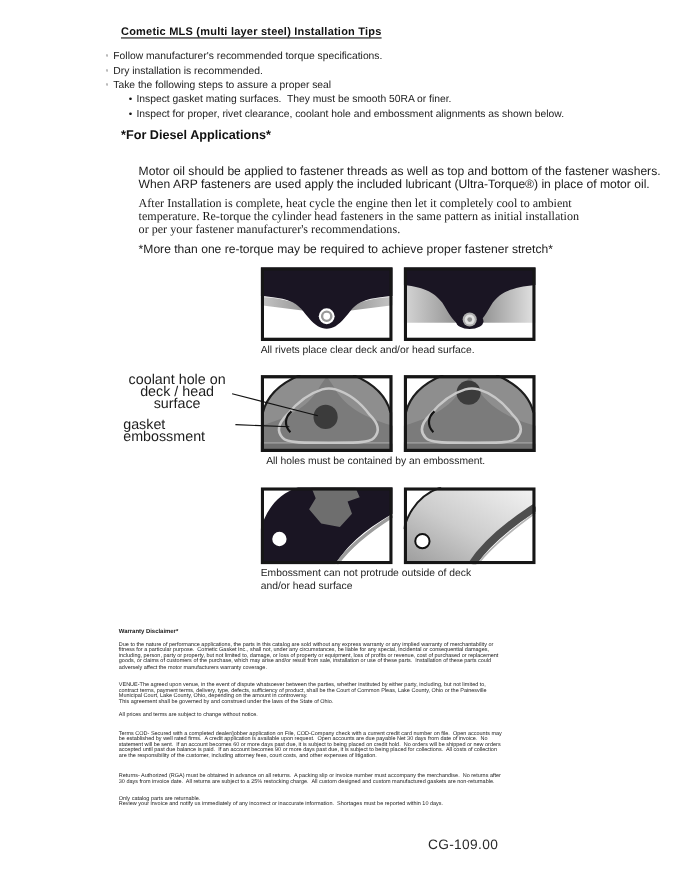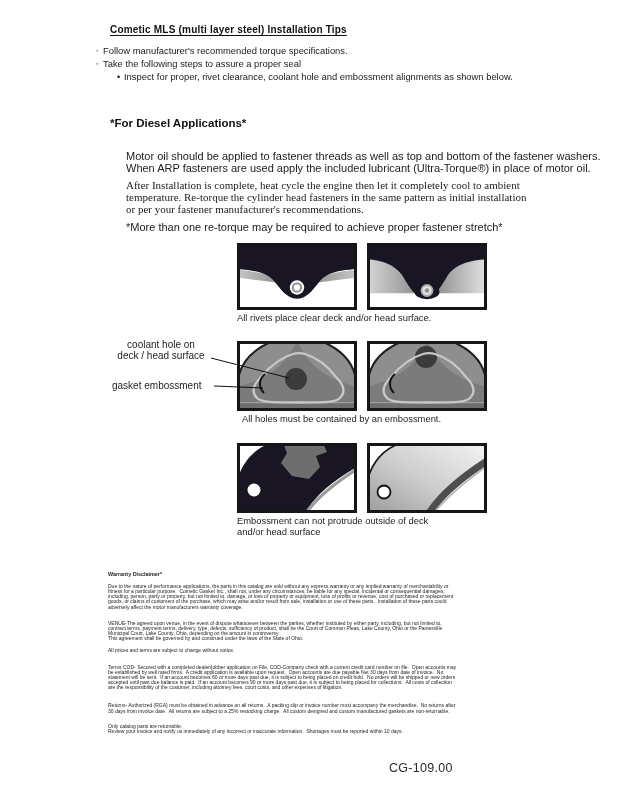--- a/index.html
+++ b/index.html
@@ -16,21 +16,21 @@
   .bullets { position:absolute; left:96px; top:45px; font-size:9.4px; line-height:12.9px; }
   .b { white-space:pre; }
   .b .m1 { display:inline-block; width:7px; font-size:7.5px; vertical-align:1px; color:#333; }
   .b.sub { padding-left:21px; }
   .b .m2 { display:inline-block; width:7px; font-size:9px; color:#111; }
   .diesel-h { position:absolute; left:110px; top:117px; margin:0; font-size:11.5px; font-weight:bold; color:#111; white-space:pre; }
   .para { position:absolute; left:110px; margin:16px; font-size:11px; line-height:12.2px; white-space:pre; color:#1b1b1b; }
   .rw-label { position:absolute; width:120px; text-align:center; font-size:12.5px; font-weight:500; color:#2b2b2b; letter-spacing:0.4px; white-space:pre;margin-top:16px; }
   .diagram { position:absolute; width:120px; }
   .caption { position:absolute; margin:0; font-size:9.4px; line-height:11px; color:#1d1d1d; white-space:pre-line; }
-  .anno { position:absolute; font-size:10px; line-height:11px; color:#1d1d1d; white-space:pre-line; }
+  .anno { position:absolute; font-size:13px; line-height:11px; color:#1d1d1d; white-space:pre-line; }
   .anno.center { text-align:center; }
   .anno.right { text-align:left; }
   .fineprint { position:absolute; left:108px; top:571px; width:445px; color:#232323; }
   .fineprint h2 { margin:0; font-size:5.4px; font-weight:bold; white-space:pre; }
   .fineprint p { margin:0; font-size:5px; line-height:5.15px; white-space:pre; }
   .fineprint .p1 { margin-top:7px; }
   .fineprint .p2 { margin-top:11px; }
   .fineprint .p3 { margin-top:7px; }
   .fineprint .p4 { margin-top:11px; }
   .fineprint .p5 { margin-top:13px; }
@@ -40,21 +40,23 @@
 </style>
 </head>
 <body>
 
 <div class="page">
 
   <h1 class="title">Cometic MLS (multi layer steel) Installation Tips</h1>
 
   <div class="bullets">
     <div class="b"><span class="m1">◦</span><span>Follow manufacturer's recommended torque specifications.</span></div>
+    <div class="b"><span class="m1">◦</span><span>Dry installation is recommended.</span></div>
     <div class="b"><span class="m1">◦</span><span>Take the following steps to assure a proper seal</span></div>
+    <div class="b sub"><span class="m2">•</span><span>Inspect gasket mating surfaces.  They must be smooth 50RA or finer.</span></div>
     <div class="b sub"><span class="m2">•</span><span>Inspect for proper, rivet clearance, coolant hole and embossment alignments as shown below.</span></div>
   </div>
 
   <h2 class="diesel-h">*For Diesel Applications*</h2>
   <p class="para" style="top:134px;">Motor oil should be applied to fastener threads as well as top and bottom of the fastener washers.
 When ARP fasteners are used apply the included lubricant (Ultra-Torque®) in place of motor oil.</p>
   <p class="para" style="top:163px;font-family:Liberation Serif, serif;">After Installation is complete, heat cycle the engine then let it completely cool to ambient
 temperature. Re-torque the cylinder head fasteners in the same pattern as initial installation
 or per your fastener manufacturer's recommendations.</p>
   <p class="para" style="top:205px;">*More than one re-torque may be required to achieve proper fastener stretch*</p>

